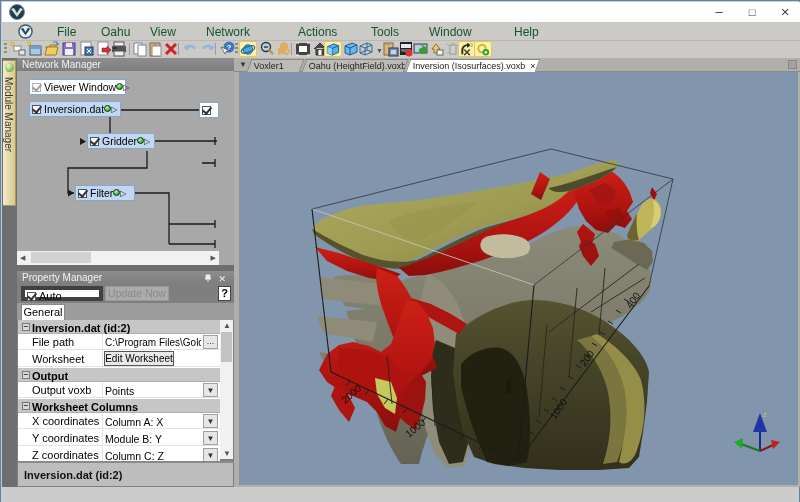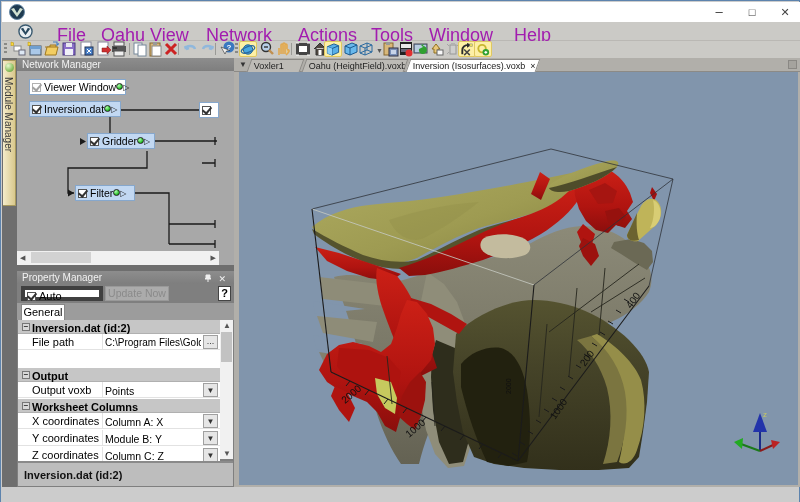--- a/index.html
+++ b/index.html
@@ -4,21 +4,21 @@
 *{margin:0;padding:0;box-sizing:border-box}
 html,body{width:800px;height:502px;overflow:hidden;font-family:"Liberation Sans",sans-serif}
 #win{position:absolute;left:0;top:0;width:800px;height:502px;background:#ccc;border:1px solid #5d83ad;border-bottom:none}
 .abs{position:absolute}
 
 #titlebar{left:1px;top:1px;width:798px;height:20px;background:#ffffff}
 #titlebar .ttl{position:absolute;left:30px;top:4px;font-size:12px;color:#101010}
 .winbtn{position:absolute;top:0;width:32px;height:20px;color:#333;text-align:center;font-size:13px;line-height:20px}
 
 #menubar{left:1px;top:21px;width:798px;height:19px;background:#cbcac6;border-bottom:1px solid #bab8b4}
-.menuitem{position:absolute;top:3px;font-size:18px;color:#a21caf}
+.menuitem{position:absolute;top:3px;font-size:12px;color:#14532d}
 
 #toolbar{left:1px;top:40px;width:798px;height:17px;background:#cbcac6}
 .tbi{position:absolute;top:0px;width:16px;height:16px}
 .tbsep{position:absolute;top:2px;width:1px;height:12px;background:#9a9a96}
 .tbgrip{position:absolute;top:2px;width:3px;height:12px;background:repeating-linear-gradient(to bottom,#8a8a86 0 2px,transparent 2px 4px)}
 .tbsel{background:#fdf0a6;border:1px solid #e0c860;border-radius:2px}
 
 #main{left:1px;top:57px;width:798px;height:429px;background:#6e6e6e}
 
 #modtab{left:1px;top:2px;width:13px;height:146px;background:linear-gradient(to right,#f4eccb,#d9c88c);border:1px solid #a89a5e;border-left:none;border-radius:0 0 0 0}
@@ -293,20 +293,25 @@
         <div class="ggroup" style="top:0px">
             <span class="gmin">−</span>
             <span class="glabel">Inversion.dat (id:2)</span>
           </div>
         <div class="grow" style="top:14px">
             <span class="gname" style="left:14px">File path</span>
             <span class="gcol"></span>
             <span class="gval" style="font-size:10px;width:96px">C:\Program Files\Golden...</span>
             <span class="drop" style="font-size:9px;line-height:11px">...</span>
           </div>
+        <div class="grow" style="top:31px">
+            <span class="gname" style="left:14px">Worksheet</span>
+            <span class="gcol"></span>
+            <span style="position:absolute;left:86px;top:0px;width:70px;height:15px;background:#e9e9e9;border:1px solid #555;text-align:center;line-height:14px;font-size:10px;white-space:nowrap">Edit Worksheet</span>
+          </div>
         <div class="ggroup" style="top:48px">
             <span class="gmin">−</span>
             <span class="glabel">Output</span>
           </div>
         <div class="grow" style="top:62px">
             <span class="gname" style="left:14px">Output voxb</span>
             <span class="gcol"></span>
             <span class="gval">Points</span>
             <span class="drop">▼</span>
           </div>

